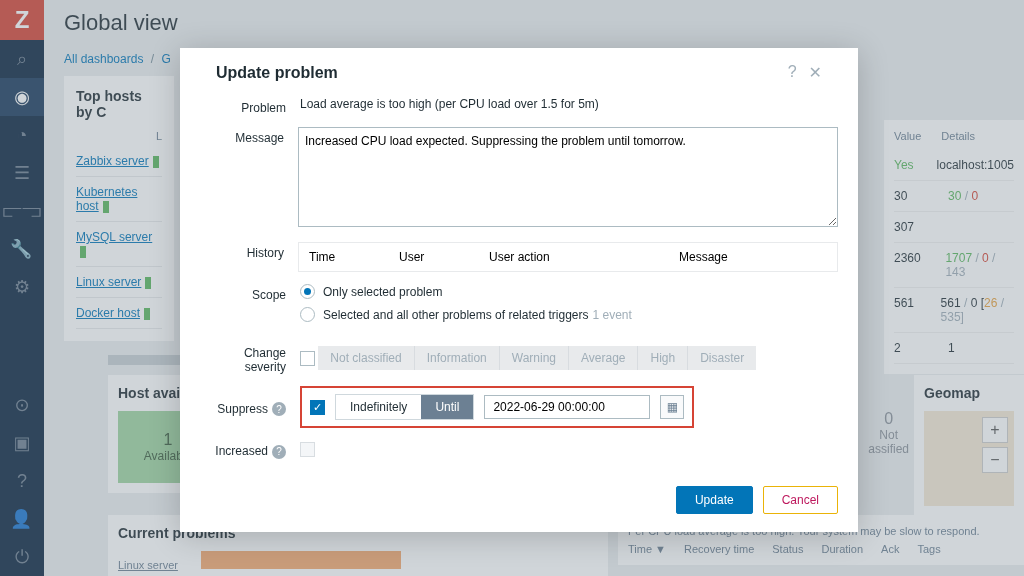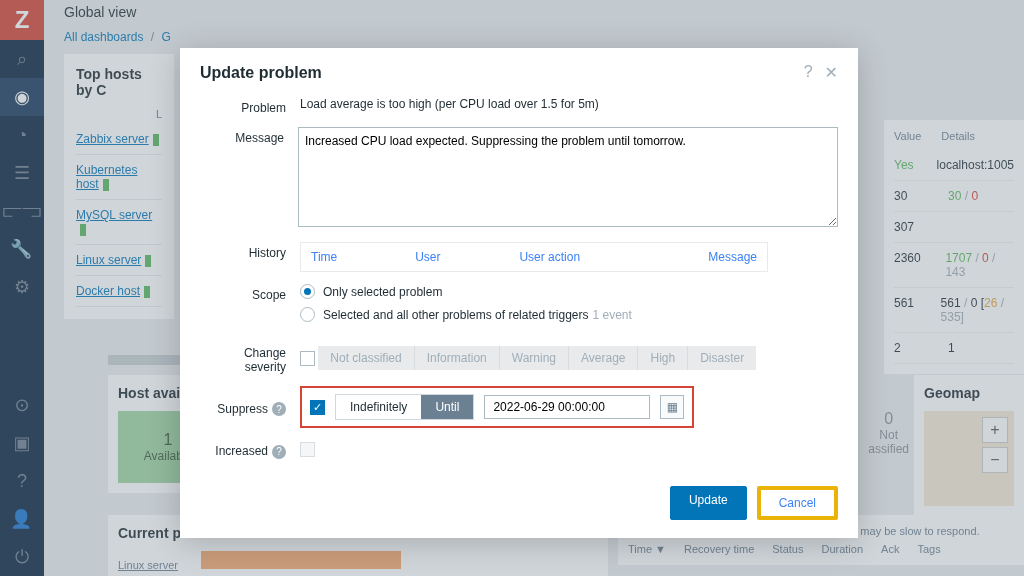--- a/index.html
+++ b/index.html
@@ -2,21 +2,21 @@
 <html><head>
 <meta charset="utf-8">
 <style>
 * { margin: 0; padding: 0; box-sizing: border-box; font-family: Arial, sans-serif; }
 body { background: #ebeef0; overflow: hidden; width: 1024px; height: 576px; position: relative; }
 .sidebar { position: absolute; left: 0; top: 0; width: 44px; height: 576px; background: #0a243f; display: flex; flex-direction: column; align-items: center; z-index: 10; }
 .sidebar-logo { width: 44px; height: 40px; background: #d64435; display: flex; align-items: center; justify-content: center; color: white; font-size: 24px; font-weight: bold; }
 .sidebar-item { width: 44px; height: 38px; display: flex; align-items: center; justify-content: center; color: #6e7f91; cursor: pointer; font-size: 18px; }
 .sidebar-item.active { background: #1a3a5c; color: white; }
 .main { position: absolute; left: 44px; top: 0; right: 0; bottom: 0; }
-.page-title { padding: 4px 20px; font-size: 14px; color: #1f2c33; font-weight: normal; }
+.page-title { padding: 10px 20px; font-size: 22px; color: #1f2c33; font-weight: normal; }
 .breadcrumb { padding: 6px 20px 10px; font-size: 12px; color: #0275b8; }
 .breadcrumb span { color: #768d99; margin: 0 4px; }
 .content { padding: 0 20px; display: flex; gap: 10px; }
 .panel { background: white; padding: 12px; }
 .panel-title { font-size: 14px; font-weight: bold; color: #1f2c33; margin-bottom: 10px; }
 .host-list { width: 110px; }
 .host-row { padding: 8px 0; border-bottom: 1px solid #e8eaec; font-size: 12px; color: #0275b8; text-decoration: underline; }
 .host-bar { display: inline-block; width: 6px; height: 12px; background: #59b75c; vertical-align: middle; margin-left: 4px; }
 .value-table { position: absolute; right: 0; top: 120px; width: 140px; background: white; padding: 10px; }
 .vt-head { display: flex; font-size: 11px; color: #6c8093; margin-bottom: 8px; gap: 20px; }
@@ -33,29 +33,29 @@
 .avail-red { width: 30px; height: 72px; background: #e8a099; }
 .geomap { position: absolute; right: 0; top: 375px; width: 110px; background: white; padding: 10px; }
 .geomap-canvas { height: 95px; background: #f4e8d4; position: relative; margin-top: 6px; }
 .zoom-btn { position: absolute; right: 6px; width: 26px; height: 26px; background: white; border: 1px solid #ccc; display: flex; align-items: center; justify-content: center; font-size: 16px; color: #555; cursor: pointer; }
 .problems-panel { position: absolute; left: 64px; top: 515px; width: 500px; background: white; padding: 10px; }
 .prob-detail { position: absolute; left: 574px; top: 515px; width: 450px; background: white; padding: 10px; font-size: 11px; color: #6c8093; }
 .prob-orange { display: inline-block; width: 200px; height: 18px; background: #f5a86e; margin: 0 20px; }
 .dash-sep { position: absolute; left: 64px; top: 355px; width: 500px; height: 10px; background: #c7ced3; }
 .overlay { position: absolute; inset: 0; background: rgba(120, 135, 145, 0.35); z-index: 50; }
 .modal { position: absolute; left: 180px; top: 48px; width: 678px; background: white; z-index: 60; box-shadow: 0 4px 30px rgba(0,0,0,0.2); }
-.modal-head { padding: 15px 20px; display: flex; align-items: center; justify-content: space-between; text-align: center; }
+.modal-head { padding: 15px 36px; display: flex; align-items: center; justify-content: space-between; text-align: center; }
 .modal-title { font-size: 16px; font-weight: bold; color: #1f2c33; }
 .modal-icons { display: flex; gap: 12px; color: #a0aeb8; font-size: 16px; }
 .modal-body { padding: 0 20px 15px; }
 .form-row { display: flex; align-items: flex-start; margin-bottom: 12px; font-size: 12px; }
 .form-label { width: 100px; text-align: right; padding-right: 14px; color: #1f2c33; padding-top: 4px; }
 .form-field { flex: 1; color: #1f2c33; }
 .msg-textarea { width: 540px; height: 100px; border: 1px solid #acbbc2; padding: 6px; font-size: 12px; resize: both; }
-.history-head { display: flex; width: 468px; border: 1px solid #e8eaec; padding: 7px 10px; font-size: 12px; color: #3b82f6; gap: 28px; }
+.history-head { display: flex; width: 540px; border: 1px solid #e8eaec; padding: 7px 10px; font-size: 12px; color: #000000; }
 .history-head > div:nth-child(1) { width: 90px; }
 .history-head > div:nth-child(2) { width: 90px; }
 .history-head > div:nth-child(3) { width: 190px; }
 .radio-row { display: flex; align-items: center; margin-bottom: 8px; cursor: pointer; }
 .radio { width: 15px; height: 15px; border: 1px solid #acbbc2; border-radius: 50%; margin-right: 8px; display: flex; align-items: center; justify-content: center; }
 .radio.checked::after { content: ''; width: 7px; height: 7px; background: #0275b8; border-radius: 50%; }
 .radio-label { font-size: 12px; color: #1f2c33; }
 .radio-hint { color: #a0aeb8; margin-left: 4px; }
 .checkbox { width: 15px; height: 15px; border: 1px solid #acbbc2; display: inline-flex; align-items: center; justify-content: center; vertical-align: middle; cursor: pointer; }
 .checkbox.checked { background: #0275b8; border-color: #0275b8; }
@@ -67,21 +67,21 @@
 .toggle-grp { display: inline-flex; border: 1px solid #cfd8dd; }
 .toggle-btn { padding: 5px 14px; font-size: 12px; cursor: pointer; }
 .toggle-off { background: white; color: #1f2c33; }
 .toggle-on { background: #6c8093; color: white; }
 .date-input { border: 1px solid #acbbc2; padding: 4px 8px; font-size: 12px; width: 166px; }
 .cal-btn { width: 24px; height: 24px; border: 1px solid #acbbc2; background: #f9fafb; display: inline-flex; align-items: center; justify-content: center; color: #6c8093; cursor: pointer; font-size: 12px; }
 .help-icon { width: 14px; height: 14px; border-radius: 50%; background: #a0aeb8; color: white; font-size: 10px; display: inline-flex; align-items: center; justify-content: center; margin-left: 4px; }
 .modal-foot { display: flex; justify-content: flex-end; gap: 10px; padding: 0 20px 18px; }
 .btn { padding: 6px 18px; font-size: 12px; cursor: pointer; border-radius: 2px; }
 .btn-primary { background: #0275b8; color: white; border: 1px solid #0275b8; }
-.btn-secondary { background: white; color: #3b82f6; border: 4px solid #eab308; text-align: right; }
+.btn-secondary { background: white; color: #be185d; border: 1px solid #eab308; text-align: right; }
 .host-count { position: absolute; right: 115px; top: 410px; text-align: center; color: #8a9199; font-size: 12px; }
 .cp-row { display: flex; font-size: 11px; color: #6c8093; gap: 18px; margin-top: 6px; }
 </style>
 </head>
 <body>
 
 <div class="sidebar">
   <div class="sidebar-logo">Z</div>
   <div class="sidebar-item">⌕</div>
   <div class="sidebar-item active">◉</div>

